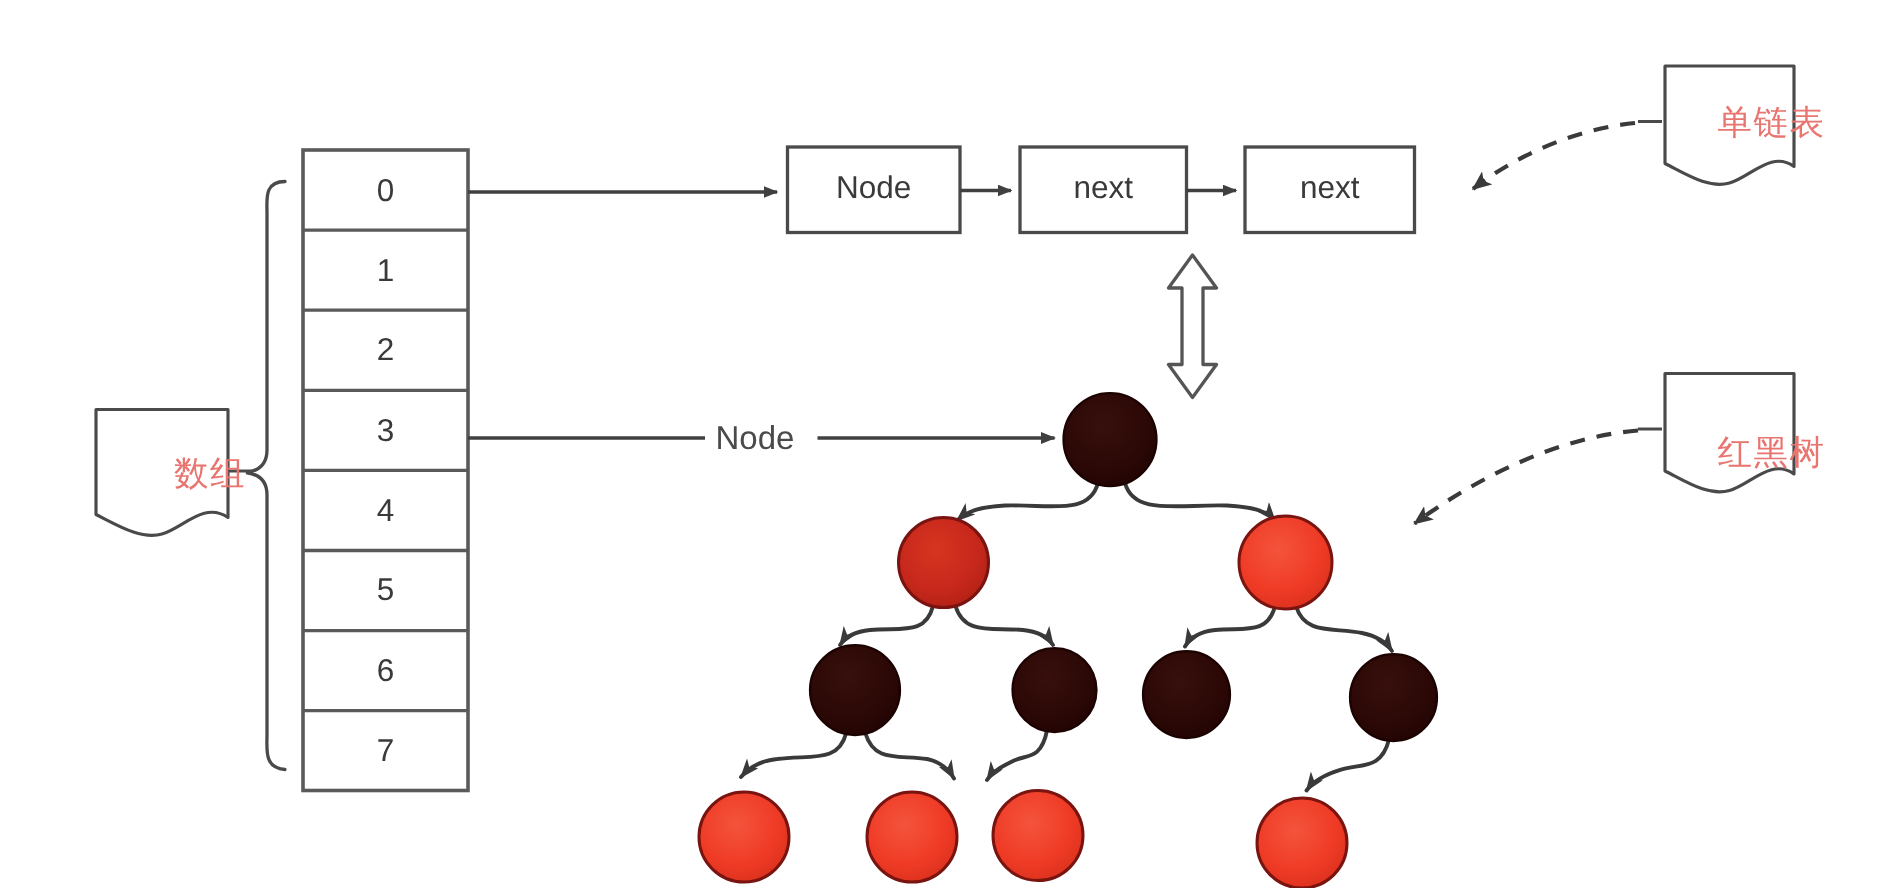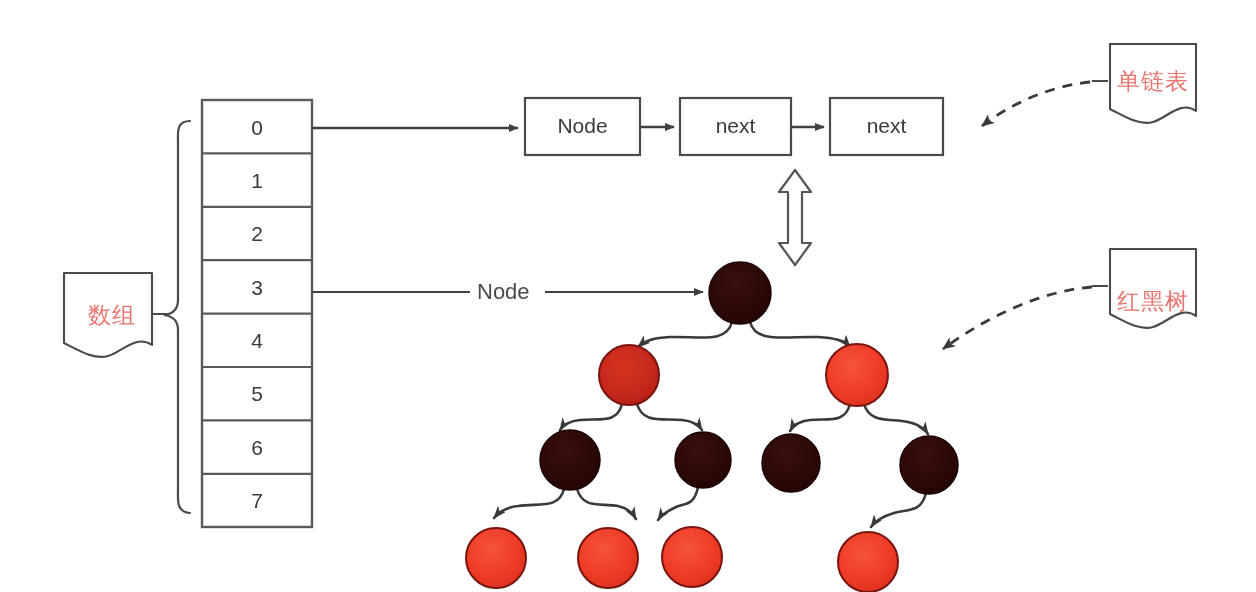--- a/index.html
+++ b/index.html
@@ -45,20 +45,21 @@
     font-size: 22px;
     color: #4a4a4a;
     background: #ffffff;
     padding: 0 3px;
   }
   .callout-label {
     font-size: 23px;
     color: #e8756f;
     text-align: center;
     letter-spacing: 1px;
+    padding-left: 28px;
   }
 </style>
 </head>
 <body>
 
 <div id="canvas">
 
   <svg id="vec" viewBox="0 0 1256 592">
     <defs>
       <marker id="ah" markerWidth="10" markerHeight="8" refX="9" refY="4" orient="auto" markerUnits="userSpaceOnUse">

